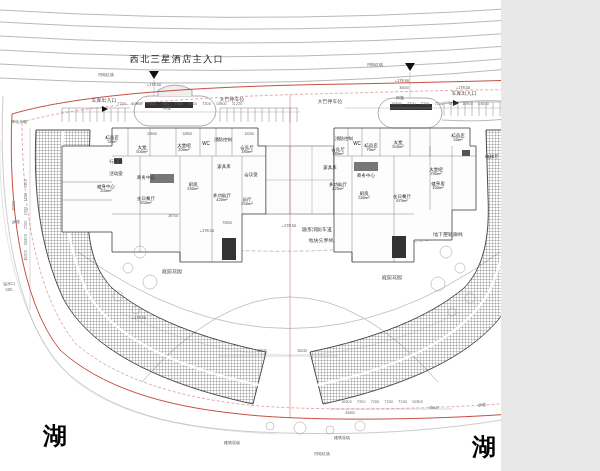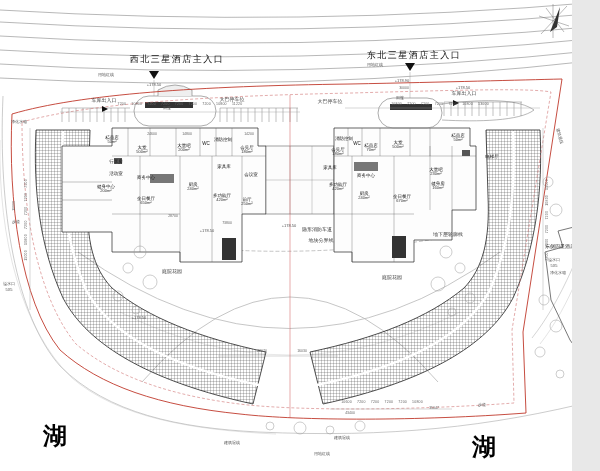--- a/index.html
+++ b/index.html
@@ -1,16 +1,16 @@
 <!DOCTYPE html>
 <html><head>
 <meta charset="utf-8">
 <style>
   html,body{margin:0;padding:0;background:#e8e8e8;}
-  .stage{position:relative;width:572px;height:471px;background:#ffffff;overflow:hidden;
+  .stage{position:relative;width:501px;height:471px;background:#ffffff;overflow:hidden;
          font-family:"Liberation Sans","DejaVu Sans",sans-serif;color:#222;}
   .stage svg{position:absolute;left:0;top:0;}
   .lbl{position:absolute;transform:translate(-50%,-50%);white-space:nowrap;color:#333;}
   .s4{font-size:4px;color:#555;}
   .s5{font-size:5px;}
   .entrance{font-size:9px;color:#111;letter-spacing:1.5px;font-family:"Liberation Serif","DejaVu Serif",serif;}
   .big{font-size:21px;font-weight:700;letter-spacing:3px;color:#000;}
   .lake{font-size:24px;font-weight:700;color:#000;}
   .room{position:absolute;transform:translate(-50%,-50%);font-size:4.5px;line-height:1.15;
         text-align:center;color:#111;white-space:nowrap;}
@@ -145,21 +145,20 @@
       <polygon points="102,106 108,109 102,112"></polygon>
       <polygon points="453,100 459,103 453,106"></polygon>
     </g>
 
     <g stroke="#999" stroke-width="0.4" fill="none">
       <path d="M60,112 H300 M345,108 H540 M30,128 V310 M543,128 V310 M218,356 H338 M330,409 H452"></path>
     </g>
   </svg>
 
   <div class="lbl entrance" style="left:177px;top:59px">西北三星酒店主入口</div>
-  <div class="lbl entrance" style="left:414px;top:55px">东北三星酒店主入口</div>
 
   <div class="lbl s4" style="left:106px;top:74px">用地红线</div>
   <div class="lbl s4" style="left:375px;top:64px">用地红线</div>
   <div class="lbl s4" style="left:322px;top:453px">用地红线</div>
   <div class="lbl s4" style="left:232px;top:442px">建筑退线</div>
   <div class="lbl s4" style="left:342px;top:437px">建筑退线</div>
   <div class="lbl s4 rot75" style="left:560px;top:136px">建筑退线</div>
 
   <div class="lbl s5" style="left:104px;top:100px">车库出入口</div>
   <div class="lbl s5" style="left:464px;top:93px">车库出入口</div>

